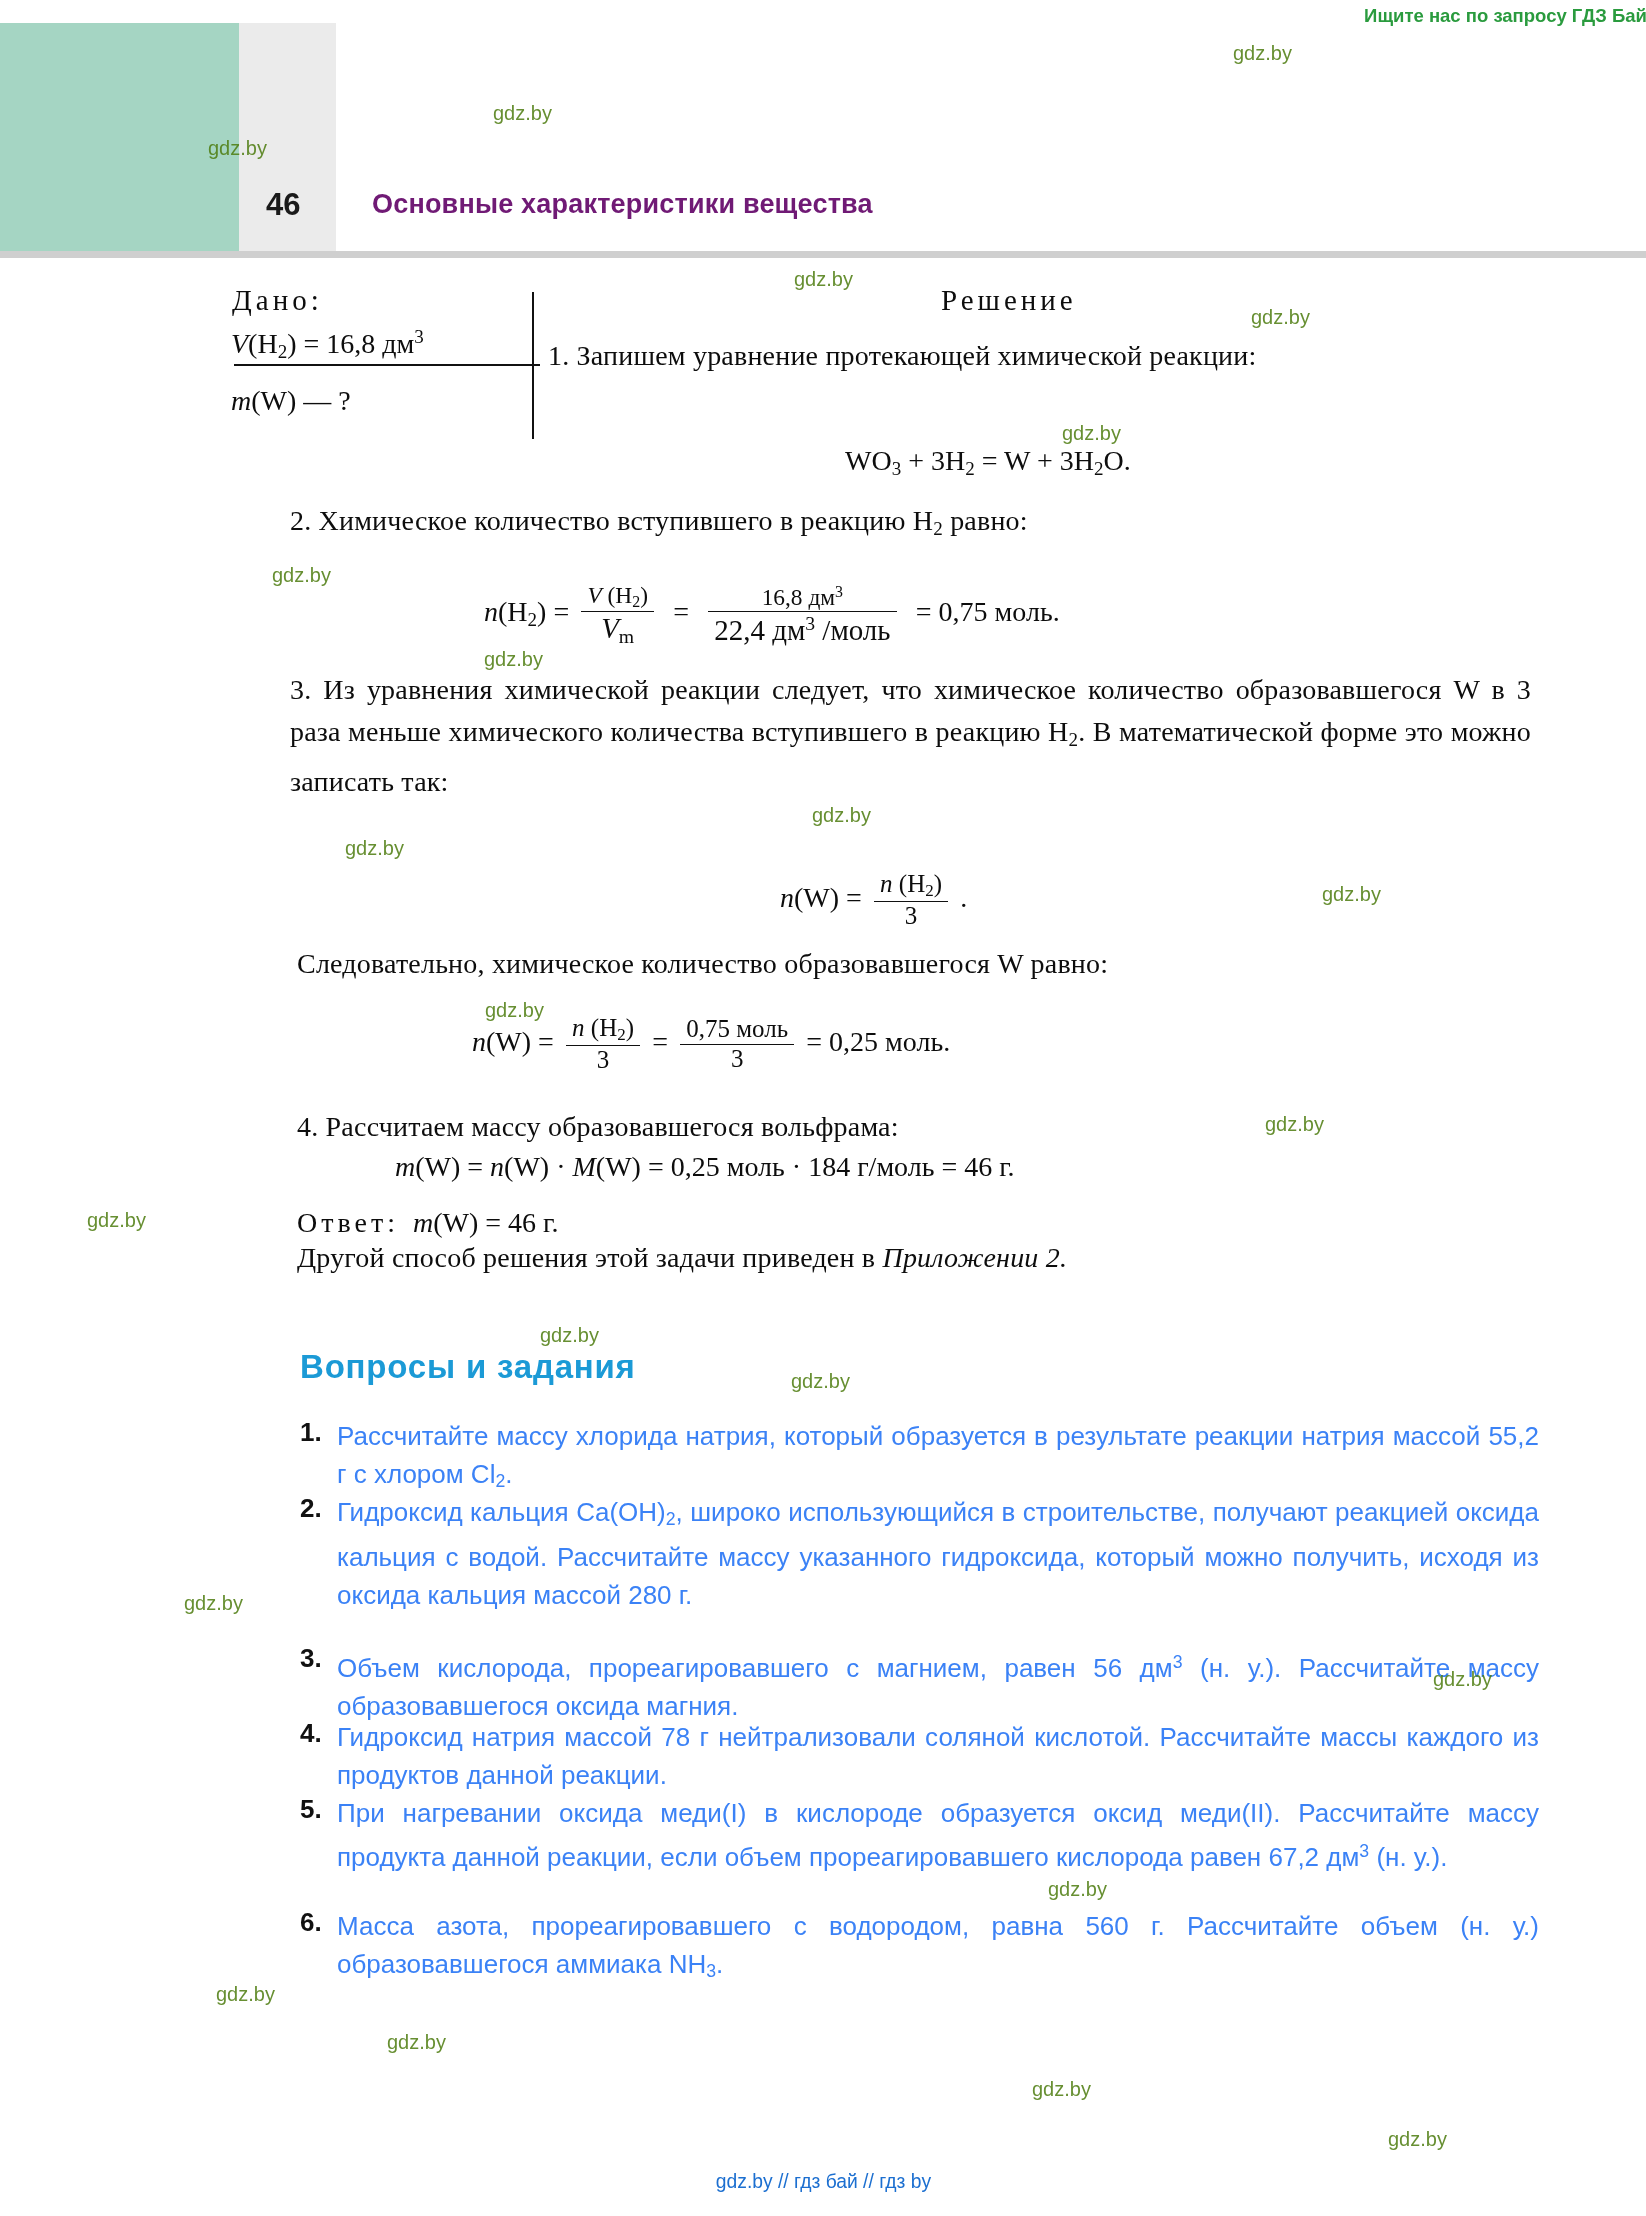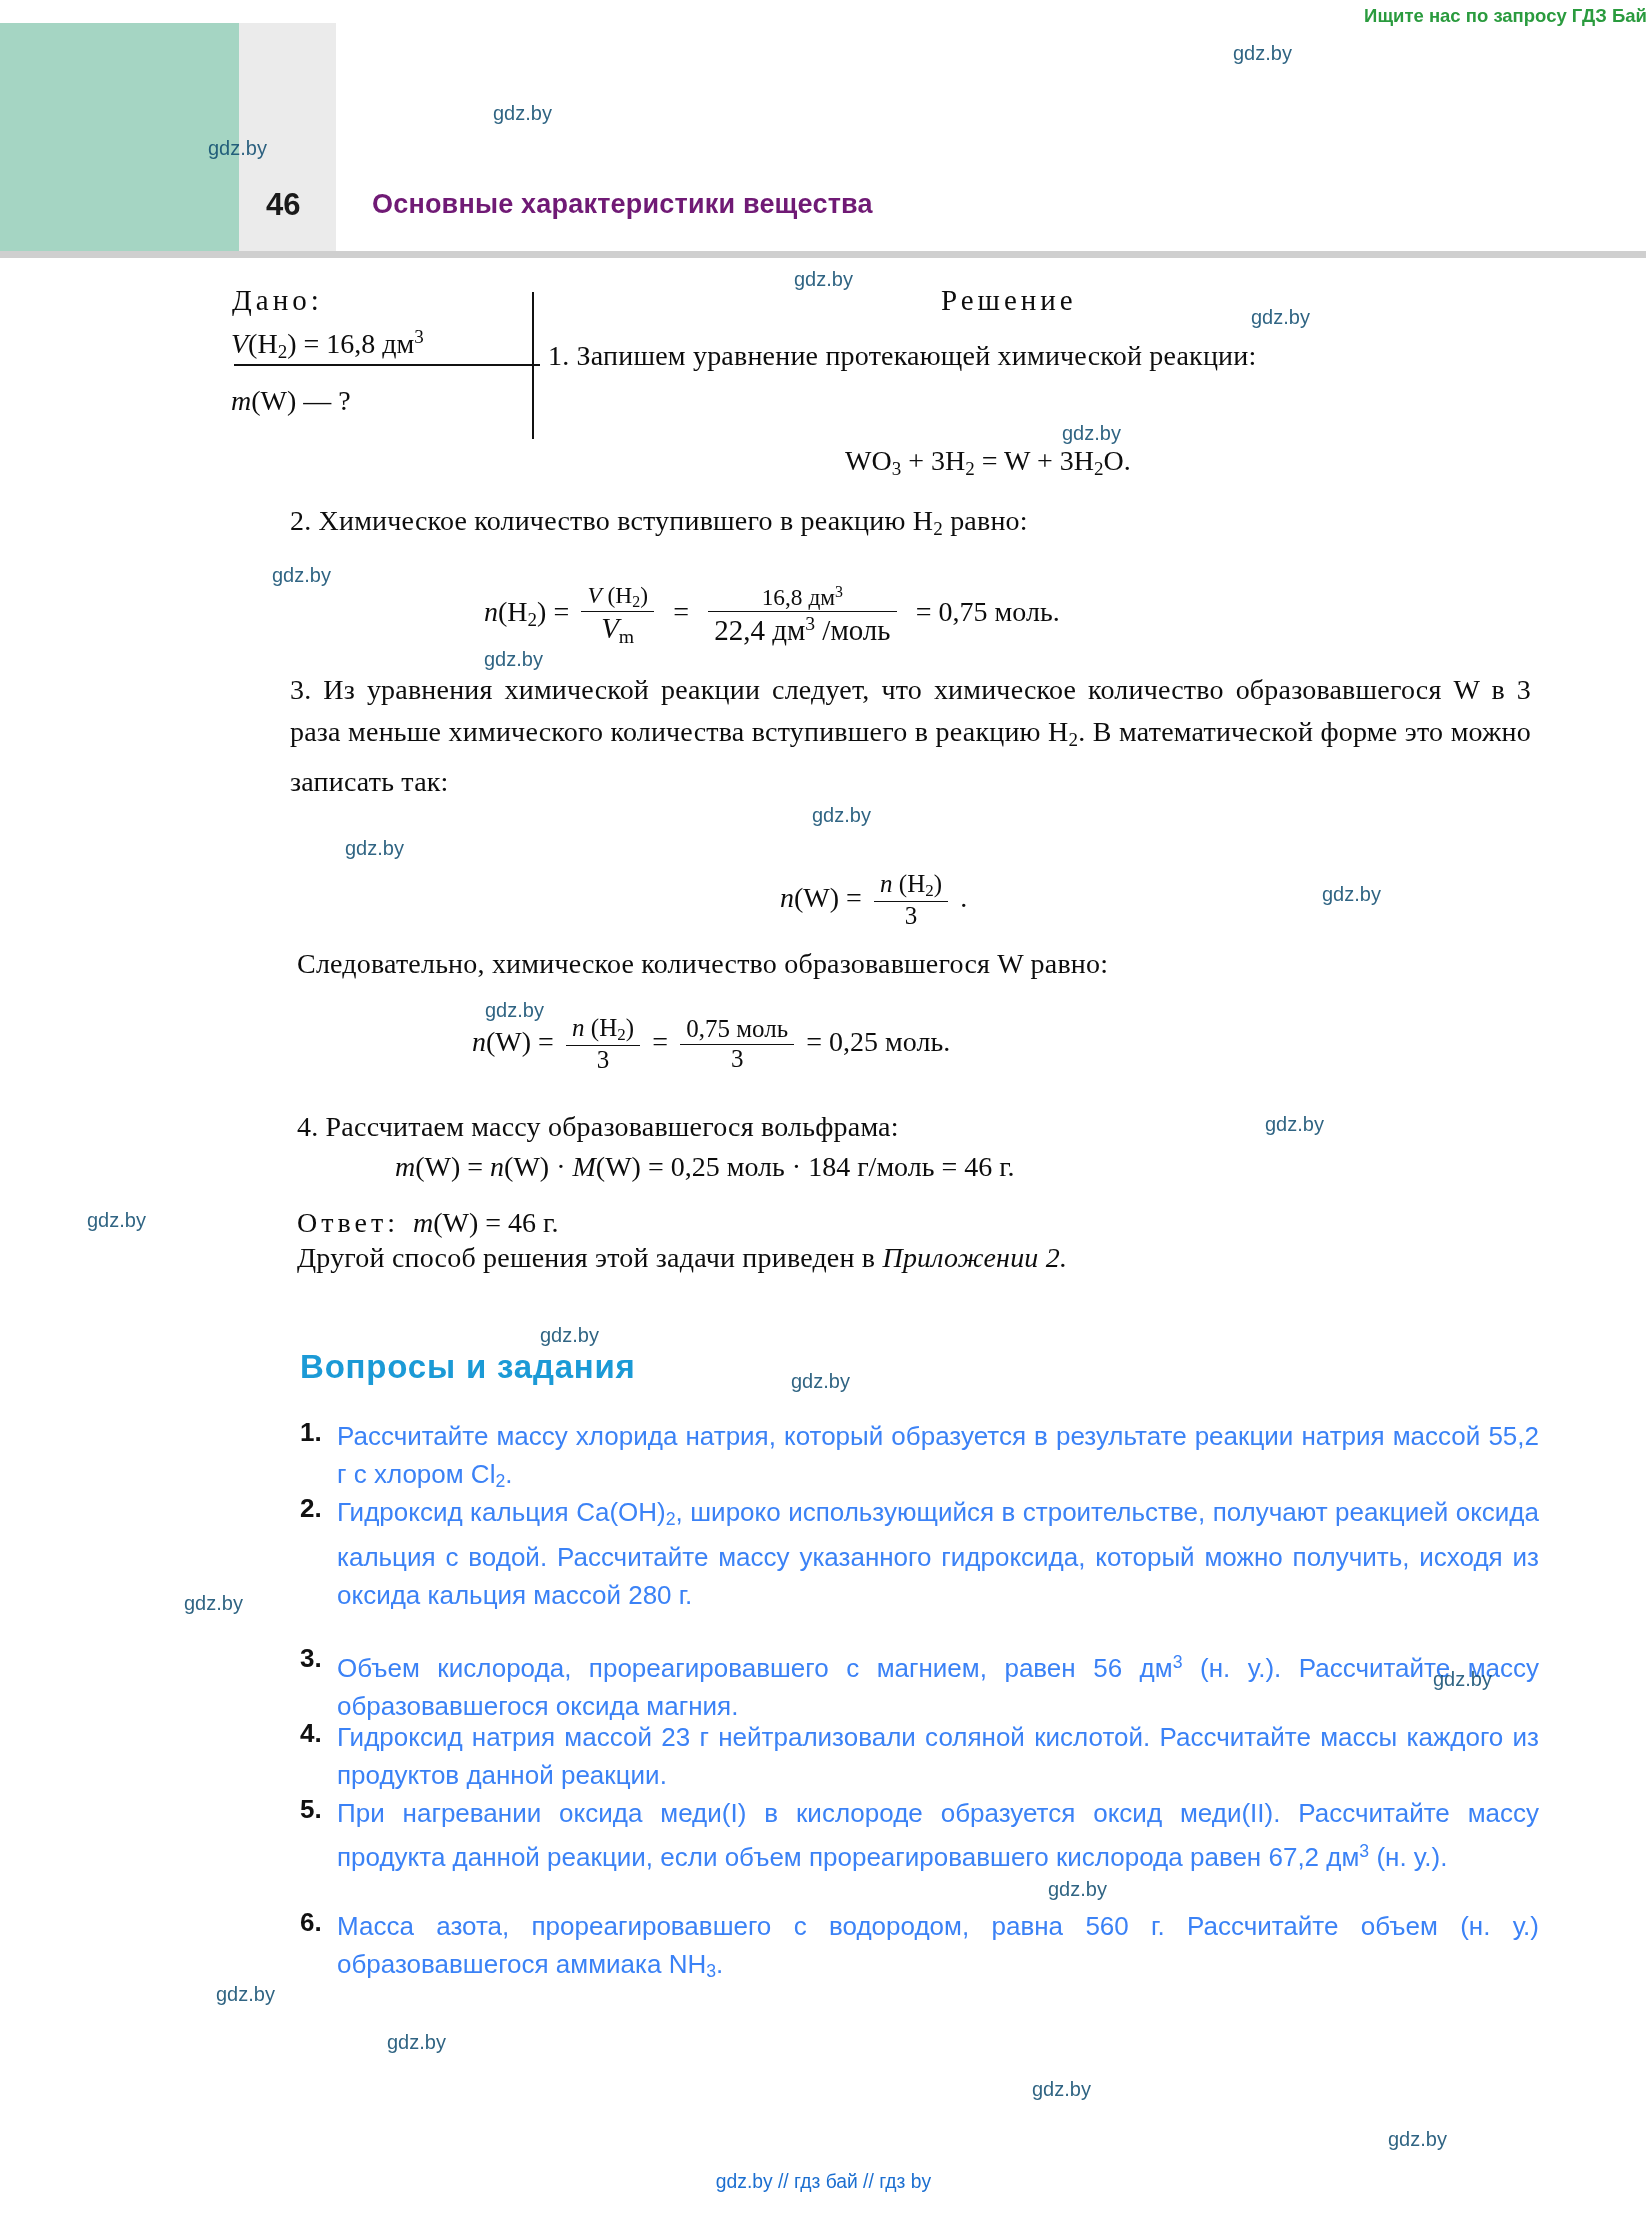--- a/index.html
+++ b/index.html
@@ -160,21 +160,21 @@
     font-weight: bold;
     font-size: 26px;
     color: #111;
   }
 
   
   .wm {
     position: absolute;
     font-family: "Liberation Sans", sans-serif;
     font-size: 20px;
-    color: #0c4a6e;
+    color: #4d7c0f;
     opacity: 0.85;
     white-space: nowrap;
   }
 
   .footer {
     position: absolute;
     left: 0; top: 2171px;
     width: 1647px;
     text-align: center;
     font-family: "Liberation Sans", sans-serif;
@@ -292,21 +292,21 @@
   Гидроксид кальция Ca(OH)<sub>2</sub>, широко использующийся в строительстве, получают реакцией оксида кальция с водой. Рассчитайте массу указанного гидроксида, который можно получить, исходя из оксида кальция массой 280 г.
 </div>
 
 <div class="q-num" style="left:300px; top:1643px;">3.</div>
 <div class="q-item" style="left:337px; top:1643px; width:1202px;">
   Объем кислорода, прореагировавшего с магнием, равен 56 дм<sup>3</sup> (н. у.). Рассчитайте массу образовавшегося оксида магния.
 </div>
 
 <div class="q-num" style="left:300px; top:1718px;">4.</div>
 <div class="q-item" style="left:337px; top:1718px; width:1202px;">
-  Гидроксид натрия массой 23 г нейтрализовали соляной кислотой. Рассчитайте массы каждого из продуктов данной реакции.
+  Гидроксид натрия массой 78 г нейтрализовали соляной кислотой. Рассчитайте массы каждого из продуктов данной реакции.
 </div>
 
 <div class="q-num" style="left:300px; top:1794px;">5.</div>
 <div class="q-item" style="left:337px; top:1794px; width:1202px;">
   При нагревании оксида меди(I) в кислороде образуется оксид меди(II). Рассчитайте массу продукта данной реакции, если объем прореагировавшего кислорода равен 67,2 дм<sup>3</sup> (н. у.).
 </div>
 
 <div class="q-num" style="left:300px; top:1907px;">6.</div>
 <div class="q-item" style="left:337px; top:1907px; width:1202px;">
   Масса азота, прореагировавшего с водородом, равна 560 г. Рассчитайте объем (н. у.) образовавшегося аммиака NH<sub>3</sub>.

